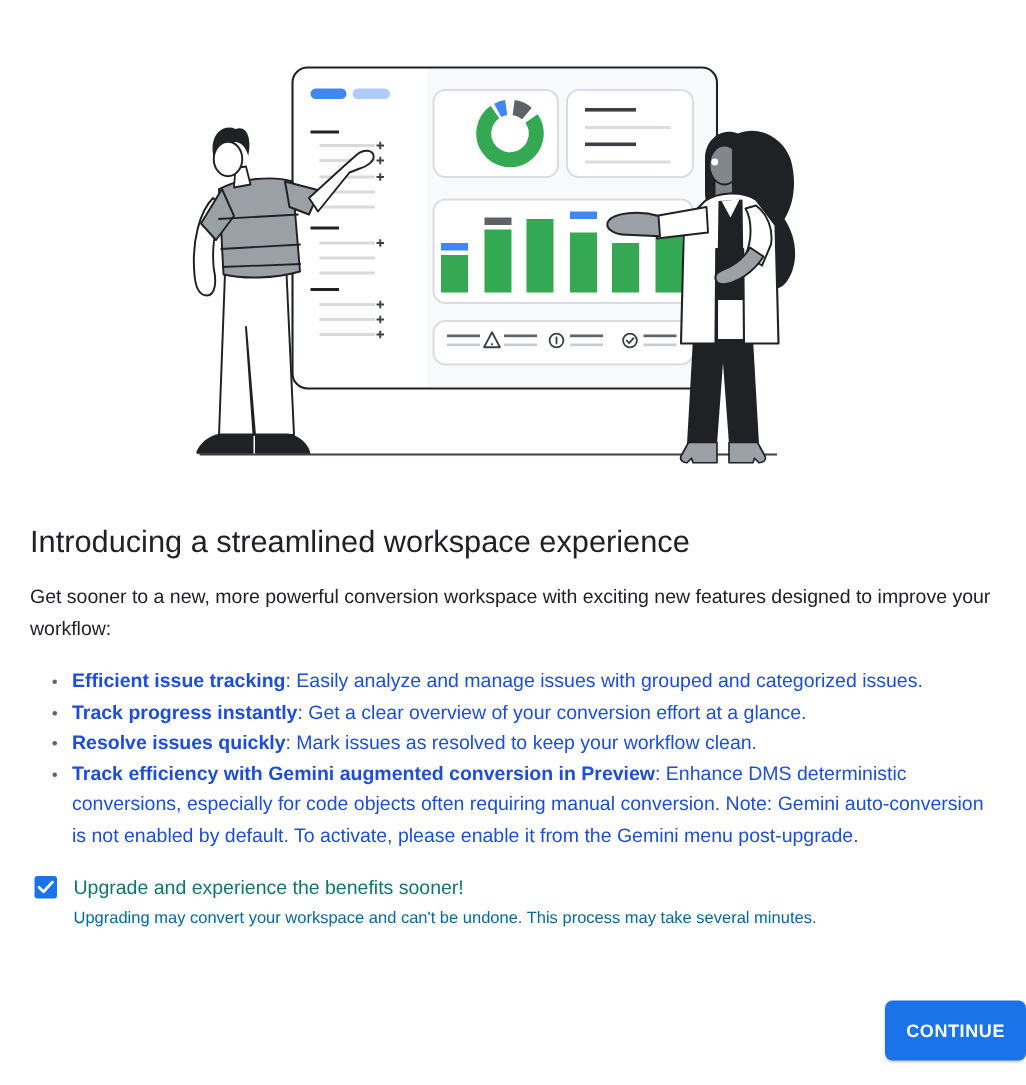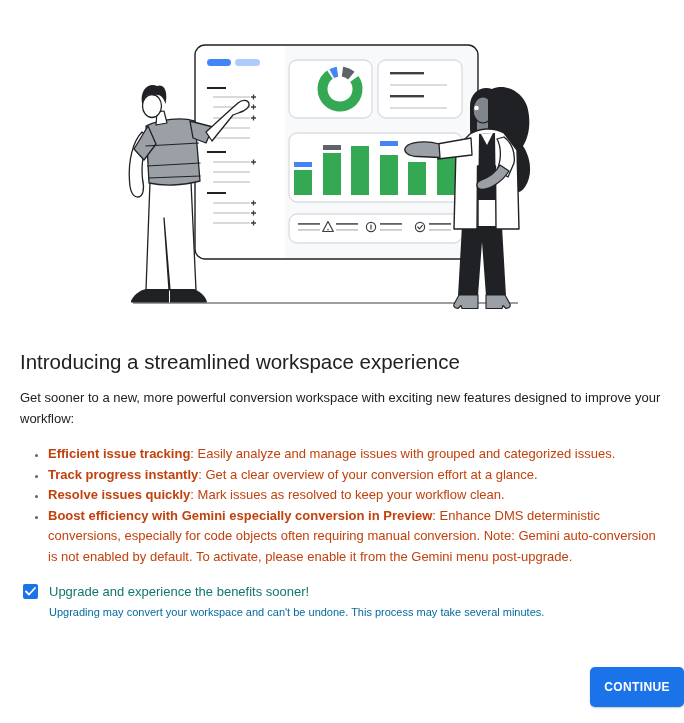--- a/index.html
+++ b/index.html
@@ -18,21 +18,21 @@
     margin:20px 0 0 0; line-height:24px;
   }
   .intro {
     font-size:13px; line-height:20.5px; color:#202124;
     margin:14px 0 0 0; max-width:642px;
   }
   ul.benefits {
     margin:15px 0 0 0; padding:0 0 0 28px; max-width:634px;
   }
   ul.benefits li {
-    font-size:13px; line-height:20.5px; color:#c2410c;
+    font-size:13px; line-height:20.5px; color:#1d4ed8;
   }
   ul.benefits li::marker { color:#5f6368; font-size:11px; }
   ul.benefits b { font-weight:700; }
   .checkbox-row {
     margin-top:17px; display:flex; align-items:center; gap:11px;
   }
   .checkbox {
     width:15px; height:15px; margin-left:3px;
     background:#1a73e8; border-radius:2px;
     display:inline-flex; align-items:center; justify-content:center;
@@ -215,21 +215,21 @@
 
 <div class="content">
   <h1 class="dialog-title">Introducing a streamlined workspace experience</h1>
 
   <p class="intro">Get sooner to a new, more powerful conversion workspace with exciting new features designed to improve your workflow:</p>
 
   <ul class="benefits">
     <li><b>Efficient issue tracking</b><span>: Easily analyze and manage issues with grouped and categorized issues.</span></li>
     <li><b>Track progress instantly</b><span>: Get a clear overview of your conversion effort at a glance.</span></li>
     <li><b>Resolve issues quickly</b><span>: Mark issues as resolved to keep your workflow clean.</span></li>
-    <li><b>Boost efficiency with Gemini especially conversion in Preview</b><span>: Enhance DMS deterministic conversions, especially for code objects often requiring manual conversion. Note: Gemini auto-conversion is not enabled by default. To activate, please enable it from the Gemini menu post-upgrade.</span></li>
+    <li><b>Track efficiency with Gemini augmented conversion in Preview</b><span>: Enhance DMS deterministic conversions, especially for code objects often requiring manual conversion. Note: Gemini auto-conversion is not enabled by default. To activate, please enable it from the Gemini menu post-upgrade.</span></li>
   </ul>
 
   <div class="checkbox-row">
     <span class="checkbox" role="checkbox" aria-checked="true">
       <svg width="11" height="9" viewBox="0 0 11 9">
         <path d="M1,4.5 L4,7.5 L10,1" fill="none" stroke="#ffffff" stroke-width="1.8" stroke-linecap="round" stroke-linejoin="round"></path>
       </svg>
     </span>
     <span class="checkbox-label">Upgrade and experience the benefits sooner!</span>
   </div>

